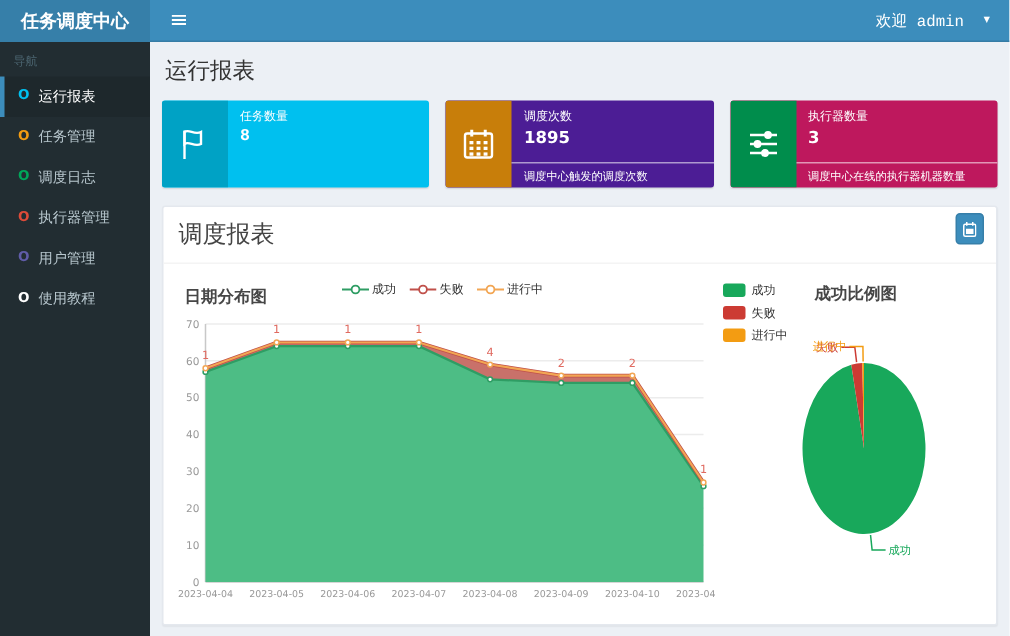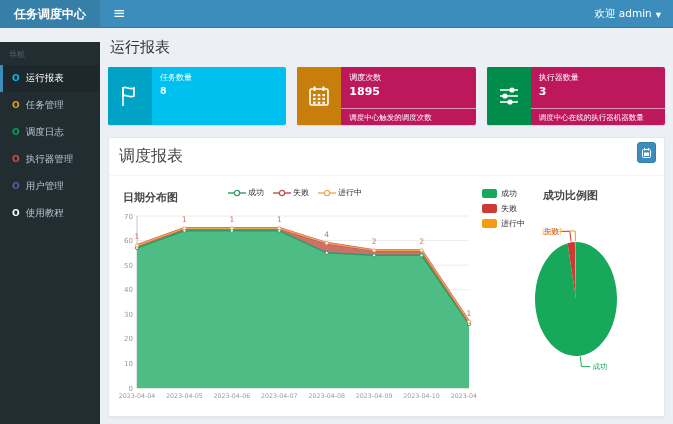--- a/index.html
+++ b/index.html
@@ -6,25 +6,25 @@
   html,body { width:673px; height:424px; overflow:hidden; }
   body { font-family:"DejaVu Sans","Liberation Sans",sans-serif; background:#ecf0f5; }
 
   
   .hdr { display:flex; height:28px; }
   .logo { width:100px; background:#367fa9; color:#fff; font-weight:bold;
           font-size:12px; line-height:28px; text-align:center; cursor:pointer; }
   .navbar { flex:1; background:#3c8dbc; display:flex; align-items:center;
             justify-content:space-between; color:#fff; border-bottom:1px solid #357ca5; }
   .hamburger { padding:0 13px; font-size:15px; line-height:27px; cursor:pointer; }
-  .user { padding:0 12px; font-size:10.5px; cursor:pointer; display:flex; gap:4px; align-items:center; }
+  .user { padding:0 12px; font-size:10.5px; cursor:pointer; display:flex; gap:12px; align-items:center;font-family:Liberation Mono, monospace; }
 
   
   .layout { display:flex; height:396px; }
-  .sidebar { width:100px; background:#222d32; flex:0 0 100px;margin-top:14px; }
+  .sidebar { width:100px; background:#222d32; flex:0 0 100px; }
   .nav-label { color:#4b646f; font-size:8px; padding:7px 9px 5px; }
   .menu { list-style:none; }
   .menu li { display:flex; align-items:center; gap:6px; height:27px; padding-left:9px;
              color:#b8c7ce; font-size:9.5px; cursor:pointer; border-left:3px solid transparent; }
   .menu li.active { background:#1e282c; color:#fff; border-left-color:#3c8dbc; }
   .menu .dot { font-weight:bold; font-size:9px; line-height:9px; }
 
   main { flex:1; padding:6px 8px 0; overflow:hidden; }
   h1.page-title { font-size:15px; font-weight:normal; color:#333; margin:4px 0 10px 2px; }
 
@@ -119,21 +119,21 @@
           </svg>
         </div>
         <div class="card-main">
           <div class="card-top">
             <div class="card-label">任务数量</div>
             <div class="card-value">8</div>
           </div>
         </div>
       </div>
 
-      <div class="card" id="card1" style="background: #be185d;">
+      <div class="card" id="card1" style="background: #4c1d95;">
         <div class="card-icon" style="background: rgb(200, 126, 10);">
           <svg width="24" height="24" viewBox="0 0 24 24">
             <rect x="3" y="5" width="18" height="16" rx="1.5" fill="none" stroke="#fff" stroke-width="1.6"></rect>
             <line x1="7.5" y1="2.5" x2="7.5" y2="7" stroke="#fff" stroke-width="2"></line>
             <line x1="16.5" y1="2.5" x2="16.5" y2="7" stroke="#fff" stroke-width="2"></line>
             <g fill="#fff">
               <rect x="6" y="10" width="2.6" height="2.2"></rect>
                 <rect x="10.7" y="10" width="2.6" height="2.2"></rect>
                 <rect x="15.4" y="10" width="2.6" height="2.2"></rect>
               <rect x="6" y="13.8" width="2.6" height="2.2"></rect>

